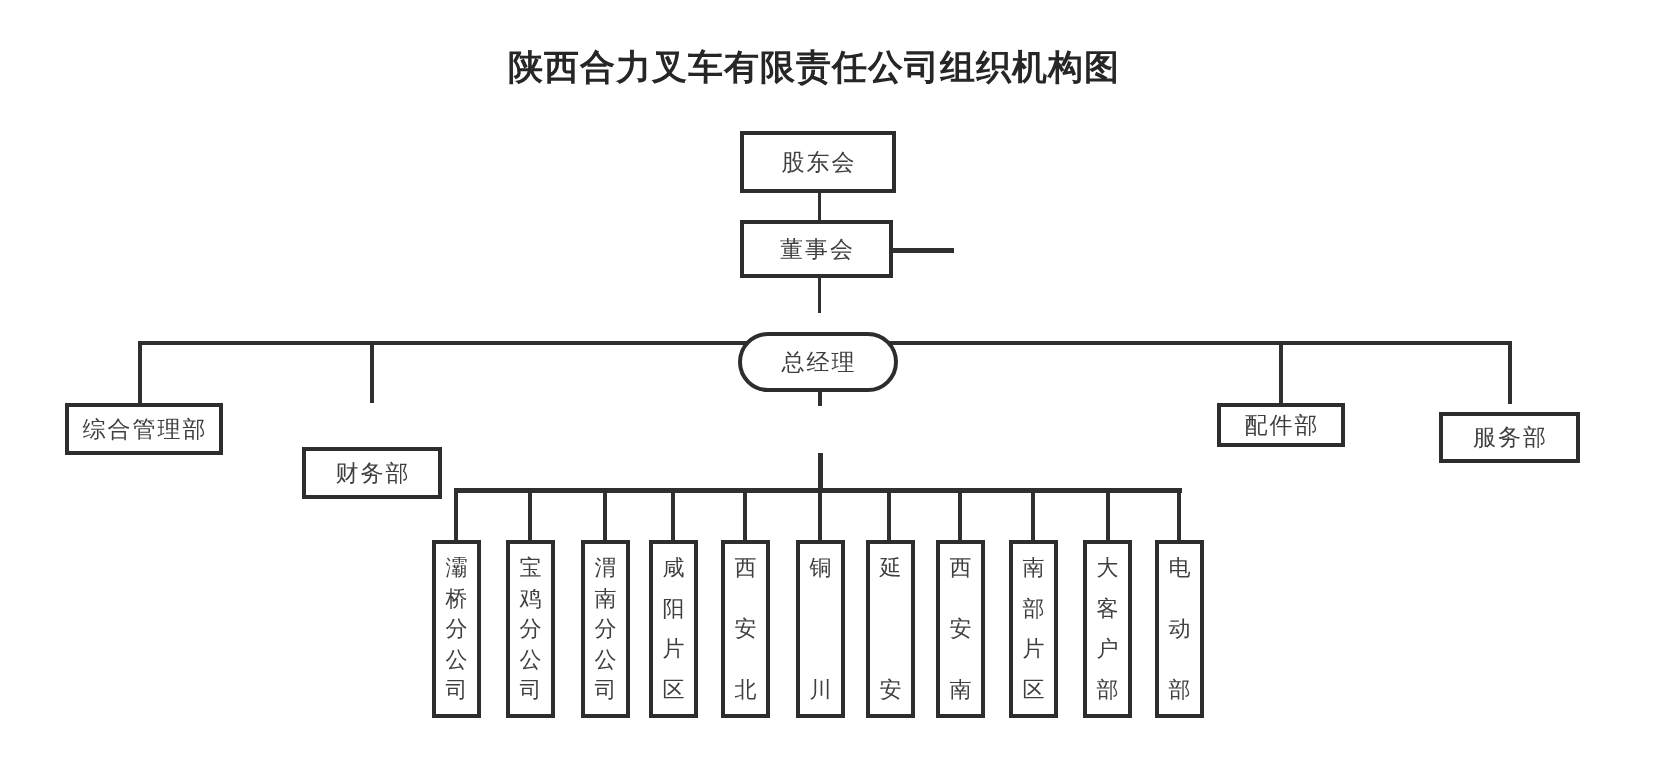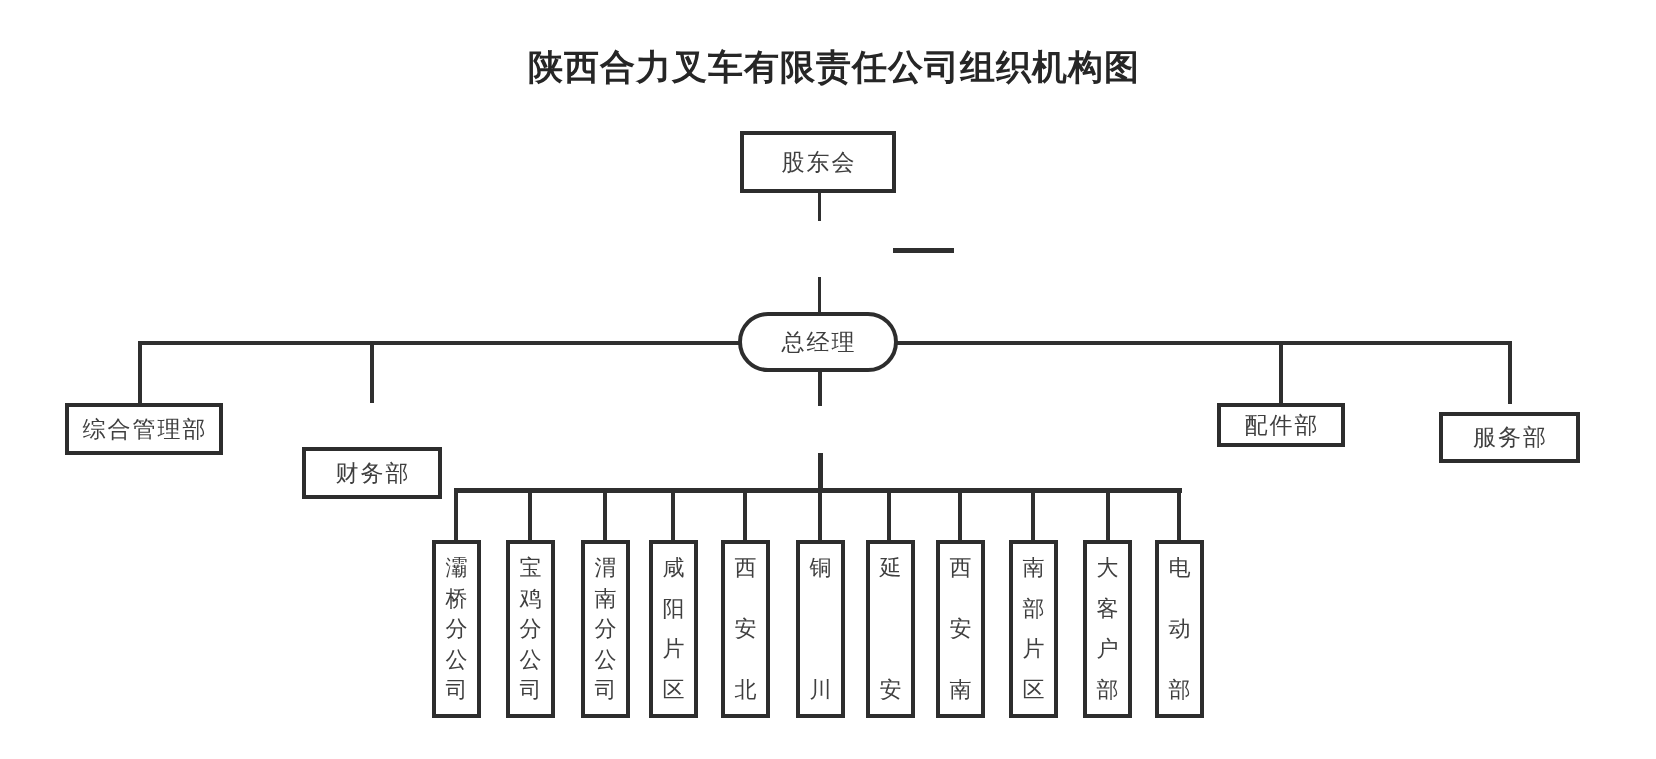--- a/index.html
+++ b/index.html
@@ -14,21 +14,20 @@
   .title{
     position:absolute;
     left:0; top:44px; width:1628px;
     text-align:center;
     font-family:"Liberation Sans","DejaVu Sans",sans-serif;
     font-weight:bold;
     font-size:35px;
     letter-spacing:1px;
     color:#262626;
     z-index:3;
-    margin-left:20px;
   }
   .node{
     position:absolute;
     box-sizing:border-box;
     border:4px solid #2d2d2d;
     background:#ffffff;
     color:#3f3f3f;
     display:flex;
     align-items:center;
     justify-content:center;
@@ -48,21 +47,21 @@
   .vnode .vchar{display:block; text-indent:0;}
   .line{
     position:absolute;
     background:#2f2f2f;
     z-index:1;
   }
   
   .n-shareholders{left:740px; top:131px; width:156px; height:62px;}
   .n-board       {left:740px; top:220px; width:153px; height:58px;}
   .n-supervisors {left:954px; top:220px; width:151px; height:58px;}
-  .n-gm          {left:738px; top:312px; width:160px; height:60px;border-radius:30px;}
+  .n-gm          {left:738px; top:332px; width:160px; height:60px;border-radius:30px;}
   .n-admin       {left:65px;  top:403px; width:158px; height:52px;}
   .n-finance     {left:302px; top:403px; width:140px; height:52px;margin-top:44px;}
   .n-sales       {left:749px; top:405px; width:143px; height:49px;}
   .n-parts       {left:1217px;top:403px; width:128px; height:44px;}
   .n-service     {left:1439px;top:404px; width:141px; height:51px;margin-top:8px;}
   .v0 {left:432px;}  .v1 {left:506px;} .v2 {left:581px;} .v3 {left:649px;}
   .v4 {left:721px;}  .v5 {left:796px;} .v6 {left:866px;} .v7 {left:936px;}
   .v8 {left:1009px;} .v9 {left:1083px;} .v10{left:1155px;}
   .vgeo{top:540px; width:49px; height:178px;}
   
@@ -108,20 +107,23 @@
   <div class="line stub s5"></div>
   <div class="line stub s6"></div>
   <div class="line stub s7"></div>
   <div class="line stub s8"></div>
   <div class="line stub s9"></div>
   <div class="line stub s10"></div>
 
   <div class="node n-shareholders">
     <span>股东会</span>
   </div>
+  <div class="node n-board">
+    <span>董事会</span>
+  </div>
   <div class="node n-gm">
     <span>总经理</span>
   </div>
 
   <div class="node n-admin">
     <span>综合管理部</span>
   </div>
   <div class="node n-finance">
     <span>财务部</span>
   </div>

